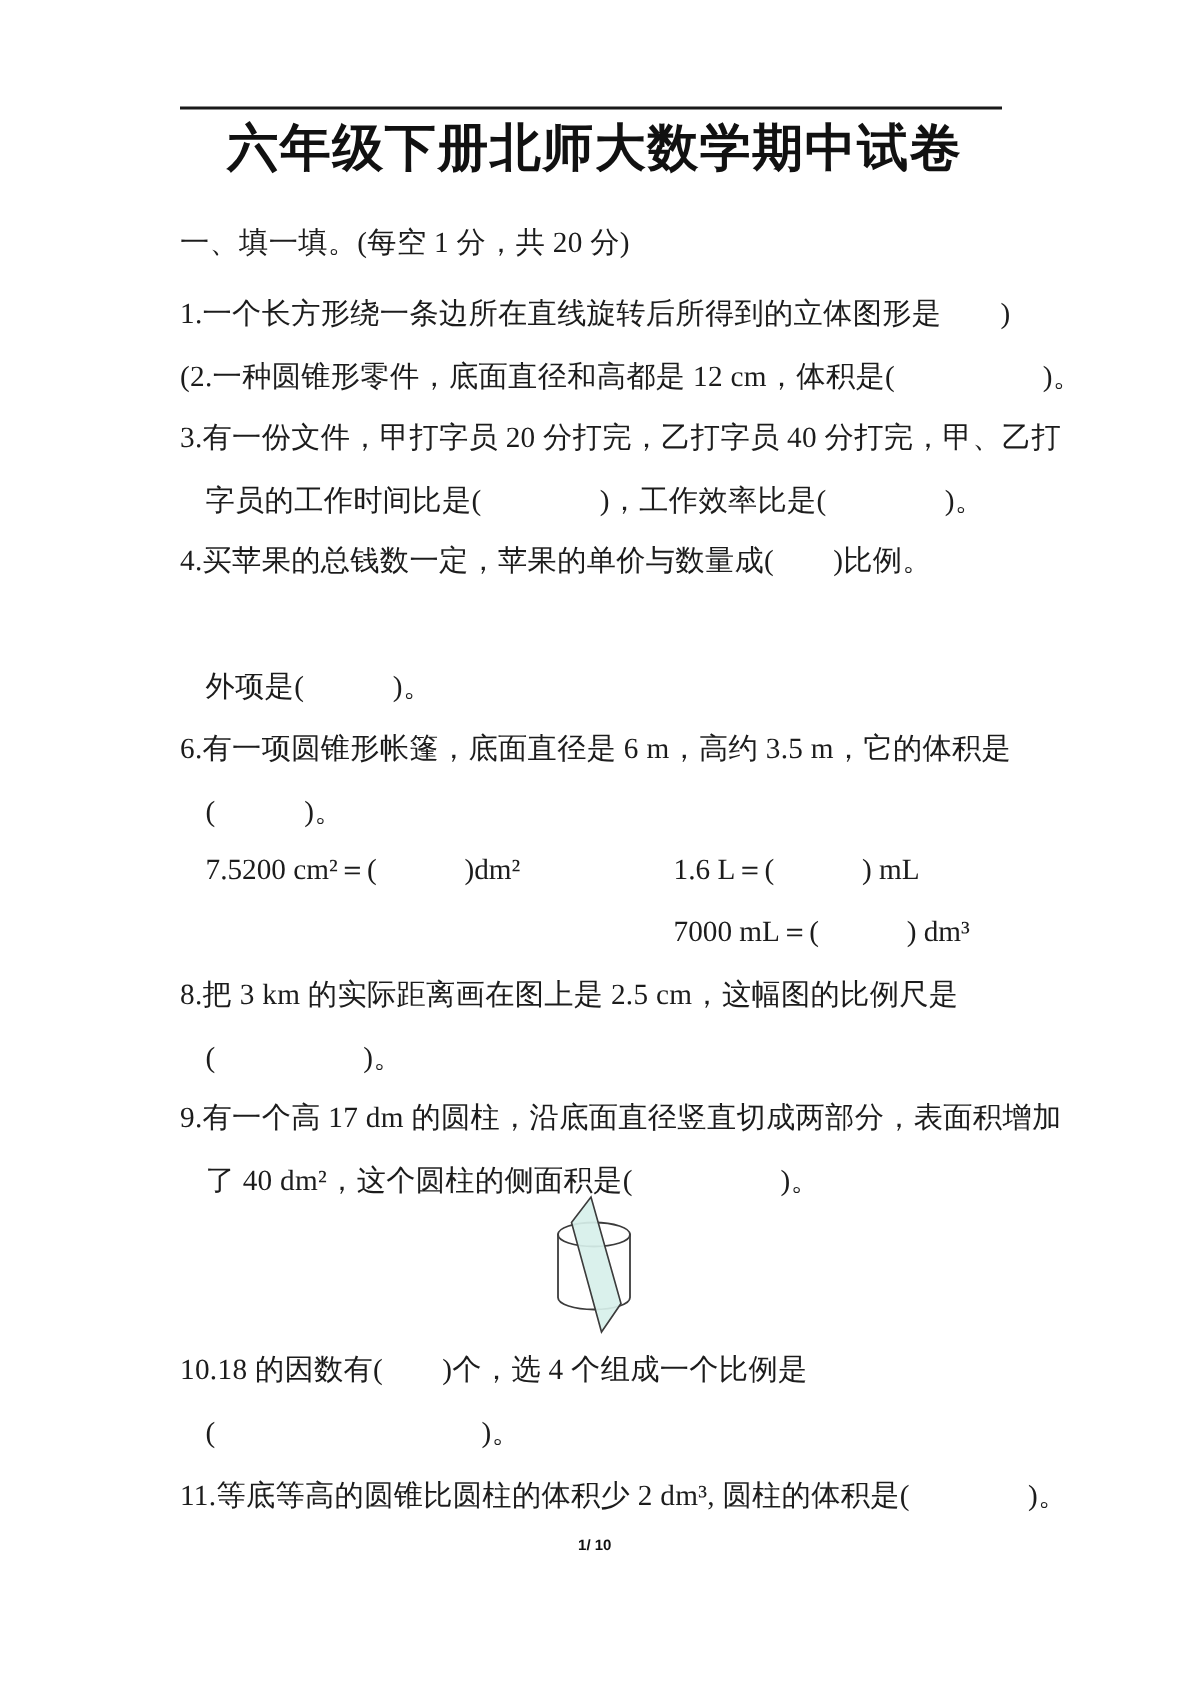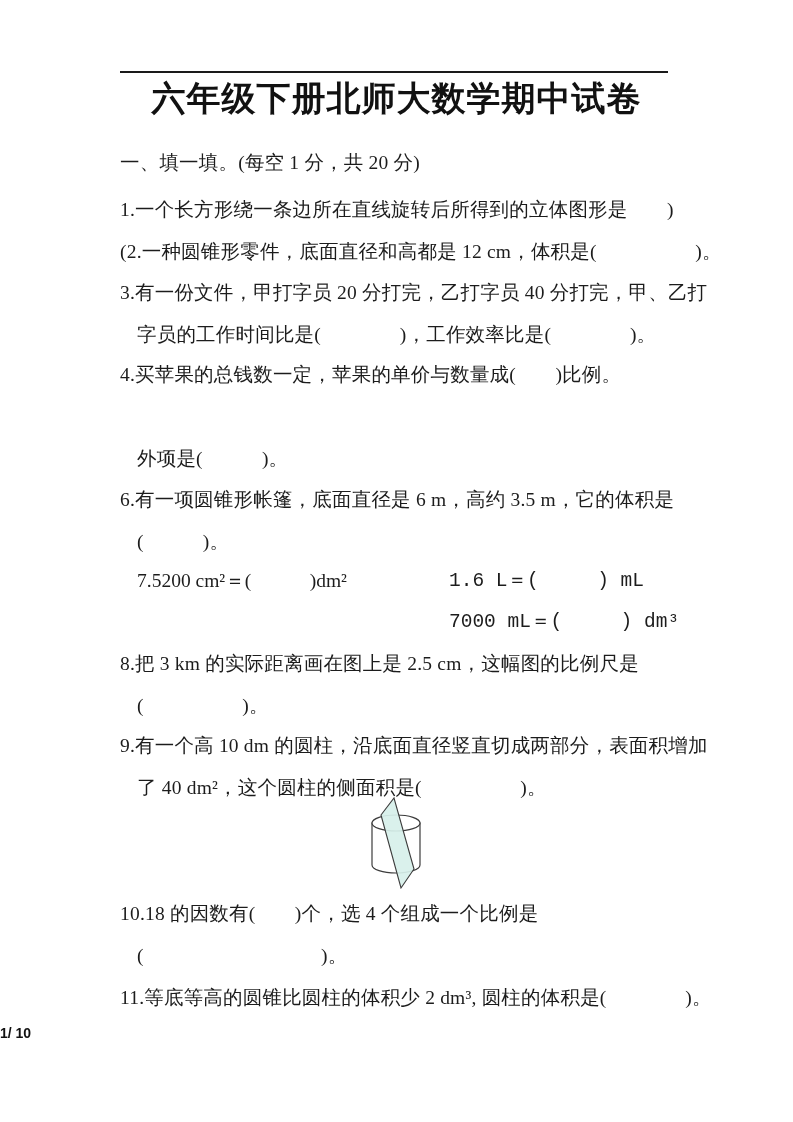--- a/index.html
+++ b/index.html
@@ -22,27 +22,27 @@
     font-weight:700;font-size:34px;letter-spacing:1px;
     color:#111111;
   }
   .line{
     position:absolute;left:120px;
     font-size:19.5px;line-height:28px;
     white-space:nowrap;letter-spacing:0.2px;
   }
   .line.indent{left:137px;}
   .twocol{position:absolute;left:137px;right:0;font-size:19.5px;line-height:28px;white-space:nowrap;}
-  .twocol .right-col{position:absolute;left:312px;top:0;white-space:nowrap;font-family:Liberation Mono, monospace;}
+  .twocol .right-col{position:absolute;left:312px;top:0;white-space:nowrap;}
   .figure-wrap{position:absolute;left:364px;top:793px;width:64px;height:100px;}
   .footer{
     position:absolute;left:0;right:0;top:1025px;
-    text-align:left;
+    text-align:center;
     font-family:"Liberation Sans","DejaVu Sans",sans-serif;
-    font-weight:700;font-size:14px;color:#111111;
+    font-weight:700;font-size:10px;color:#111111;
   }
   svg .outline{fill:#ffffff;stroke:#3c3c3c;stroke-width:1.2;}
   svg .plane{stroke:#3c3c3c;stroke-width:1.1;fill-opacity:0.92;}
 </style>
 </head>
 <body>
 
 <div class="page">
 
   <div class="rule"></div>
@@ -69,21 +69,21 @@
     <span>7.5200 cm²＝(　　　)dm²</span>
     <span class="right-col">1.6 L＝(　　　) mL</span>
   </div>
   <div class="twocol" style="top:608px">
     <span class="right-col">7000 mL＝(　　　) dm³</span>
   </div>
 
   <div class="line" style="top:650px">8.把 3 km 的实际距离画在图上是 2.5 cm，这幅图的比例尺是</div>
   <div class="line indent" style="top:692px">(　　　　　)。</div>
 
-  <div class="line" style="top:732px">9.有一个高 10 dm 的圆柱，沿底面直径竖直切成两部分，表面积增加</div>
+  <div class="line" style="top:732px">9.有一个高 17 dm 的圆柱，沿底面直径竖直切成两部分，表面积增加</div>
   <div class="line indent" style="top:774px">了 40 dm²，这个圆柱的侧面积是(　　　　　)。</div>
 
   <div class="figure-wrap">
     <svg width="64" height="100" viewBox="0 0 64 100" xmlns="http://www.w3.org/2000/svg">
 
       <path class="outline" d="M 8 30 L 8 72 A 24 8 0 0 0 56 72 L 56 30 Z"></path>
 
       <ellipse class="outline" cx="32" cy="30" rx="24" ry="8"></ellipse>
 
       <polygon class="plane" points="17,22 30,5 50,76 37,95" fill="#d7f0ea"></polygon>

